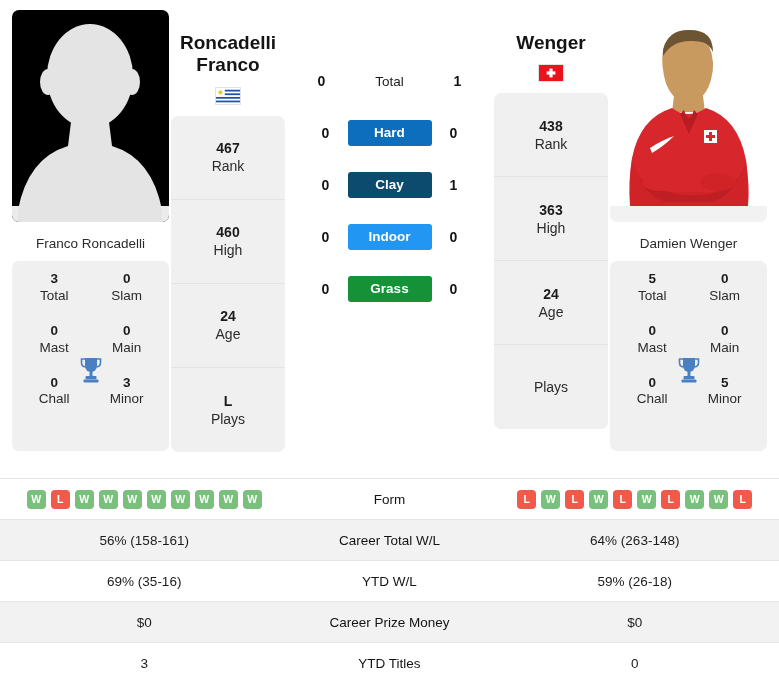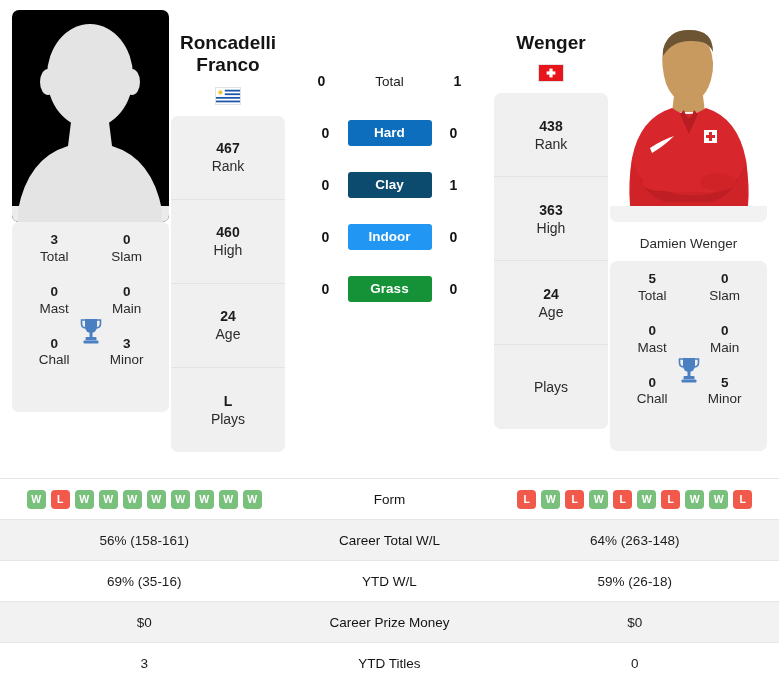--- a/index.html
+++ b/index.html
@@ -209,20 +209,21 @@
       <div class="photo-frame">
         <svg viewBox="0 0 157 212" preserveAspectRatio="none">
           <rect x="0" y="0" width="157" height="212" fill="#000000"></rect>
           <rect x="0" y="196" width="157" height="16" fill="#ebebeb"></rect>
           <ellipse cx="78" cy="66" rx="43" ry="52" fill="#e4e4e4"></ellipse>
           <ellipse cx="36" cy="72" rx="8" ry="13" fill="#e4e4e4"></ellipse>
           <ellipse cx="120" cy="72" rx="8" ry="13" fill="#e4e4e4"></ellipse>
           <path d="M60 104 L96 104 L100 136 Q140 148 150 200 L150 212 L6 212 L6 200 Q16 148 56 136 Z" fill="#e4e4e4"></path>
         </svg>
       </div>
+      <div class="photo-name">Franco Roncadelli</div>
       <div class="titles-card">
         <div class="titles-grid">
           <div class="tstat">
             <div class="v">3</div>
             <div class="k">Total</div>
           </div>
           <div class="tstat">
             <div class="v">0</div>
             <div class="k">Slam</div>
           </div>

